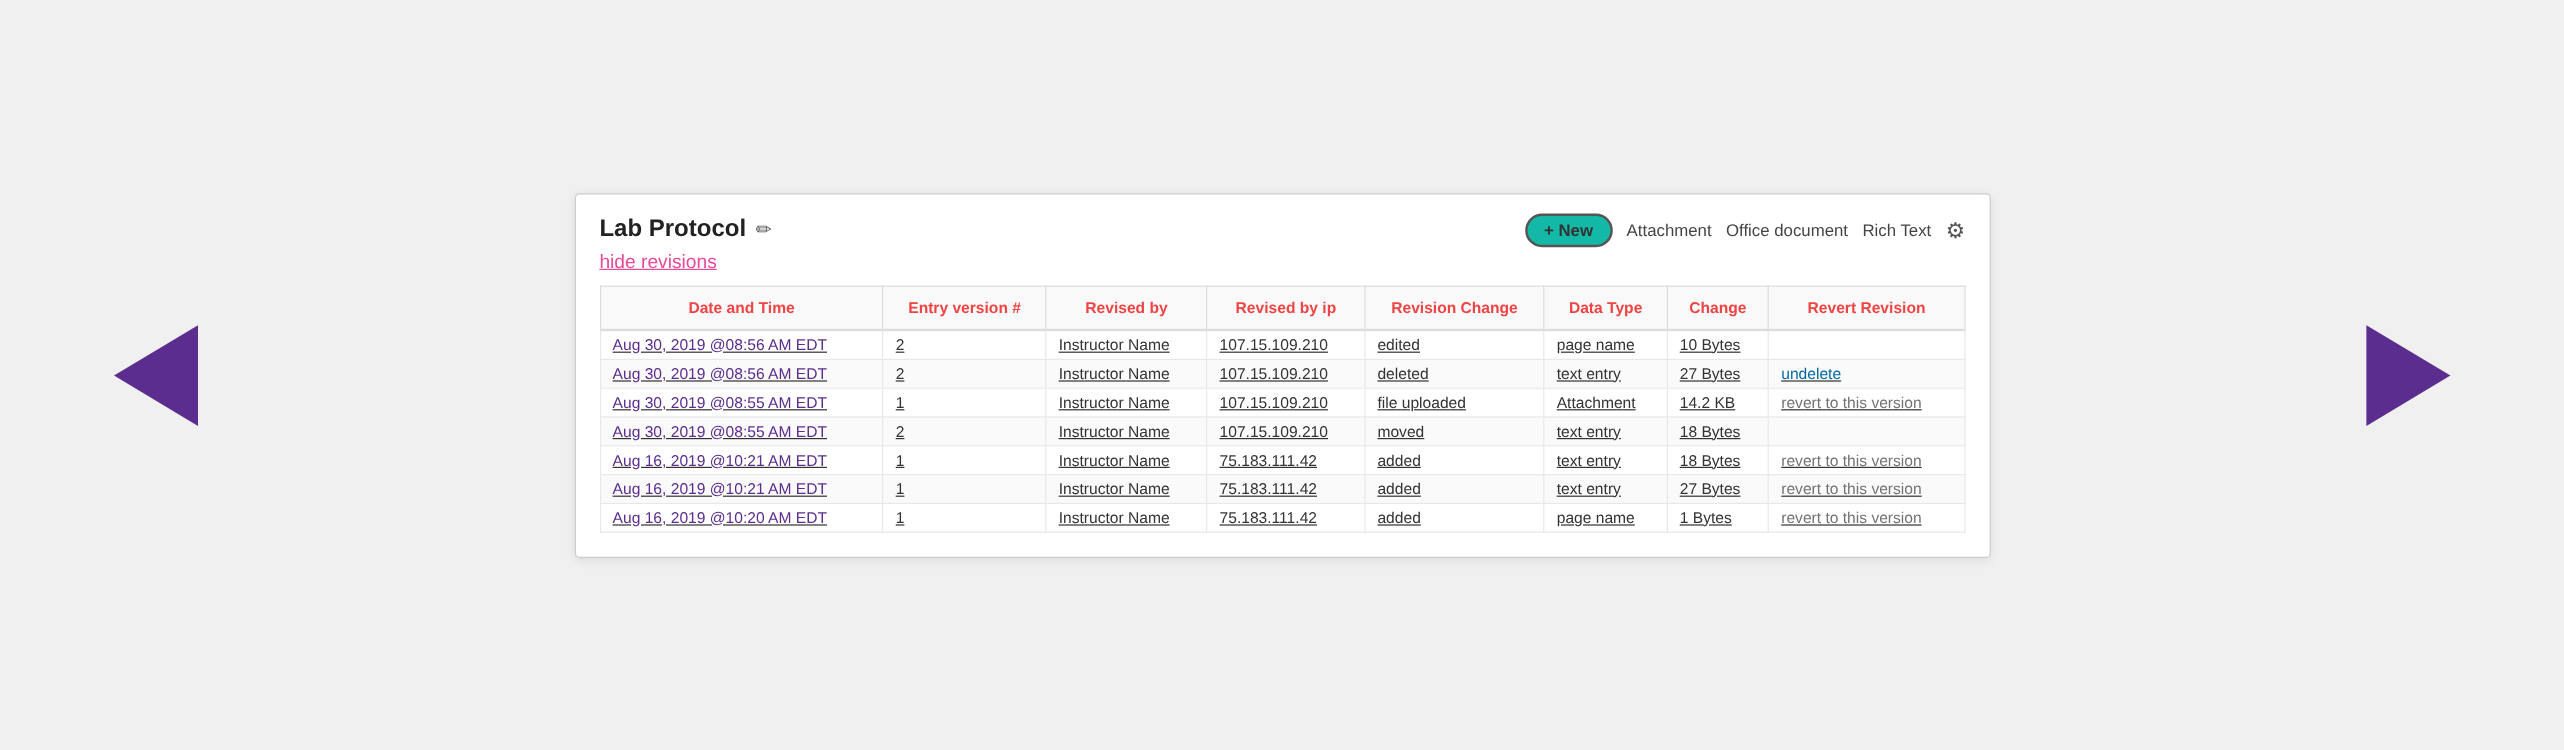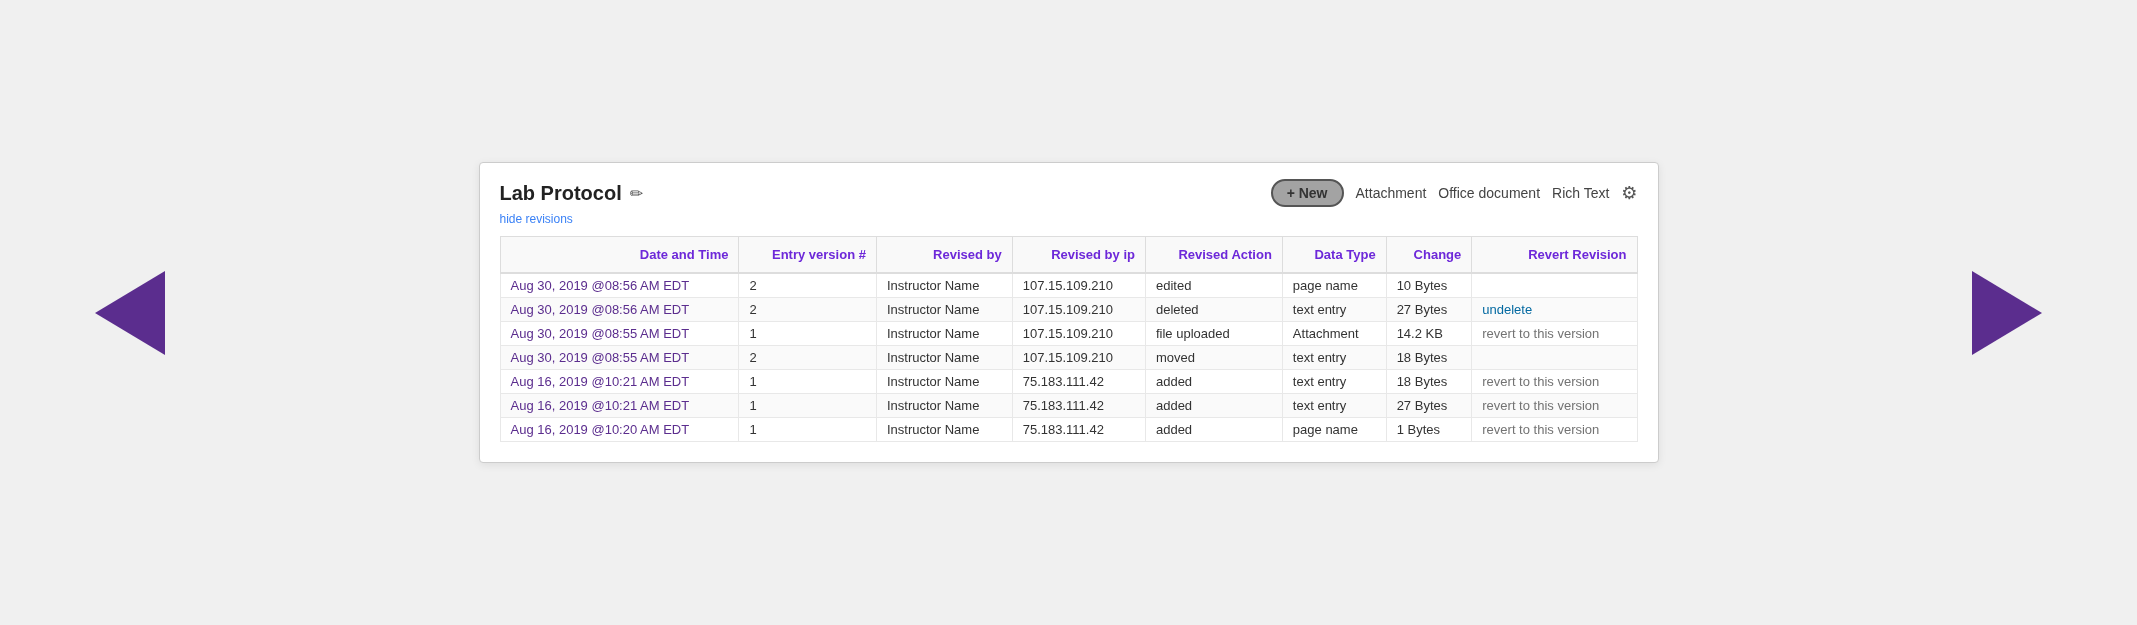--- a/index.html
+++ b/index.html
@@ -94,72 +94,74 @@
     .btn-new {
       display: flex;
       align-items: center;
       gap: 4px;
       border: 2px solid #555;
       border-radius: 20px;
       padding: 4px 14px;
       font-size: 14px;
       font-weight: 600;
       color: #333;
-      background: #a3a3a3;
+      background: #14b8a6;
       cursor: pointer;
     }
 
     .toolbar-link {
       font-size: 14px;
       color: #444;
       cursor: pointer;
       text-decoration: none;
     }
 
     .settings-icon {
       font-size: 18px;
       color: #555;
       cursor: pointer;
     }
 
     .hide-revisions {
-      font-size: 12px;
-      color: #3b82f6;
+      font-size: 16px;
+      color: #ec4899;
+      text-decoration: underline;
       cursor: pointer;
       margin-bottom: 10px;
       display: inline-block;
     }
 
     
     table {
       width: 100%;
       border-collapse: collapse;
       font-size: 13px;
     }
 
     thead tr {
       background: #fff;
       border-bottom: 2px solid #ddd;
     }
 
     th {
-      text-align: right;
+      text-align: center;
       padding: 10px 10px;
       font-weight: bold;
-      color: #6d28d9;
+      color: #ef4444;
       white-space: nowrap;
       border: 1px solid #ddd;
       background: #f9f9f9;
     }
 
     td {
       padding: 4px 10px;
       border: 1px solid #e8e8e8;
       color: #333;
       vertical-align: middle;
+      text-decoration: underline;
     }
 
     tbody tr:nth-child(odd) { background: #fff; }
     tbody tr:nth-child(even) { background: #fafafa; }
 
     .date-link {
       color: #5b2d8e;
       cursor: pointer;
       text-decoration: none;
     }
@@ -205,21 +207,21 @@
     <a class="hide-revisions">hide revisions</a>
 
     
     <table>
       <thead>
         <tr>
           <th>Date and Time</th>
           <th>Entry version #</th>
           <th>Revised by</th>
           <th>Revised by ip</th>
-          <th>Revised Action</th>
+          <th>Revision Change</th>
           <th>Data Type</th>
           <th>Change</th>
           <th>Revert Revision</th>
         </tr>
       </thead>
       <tbody id="table-body">
       <tr>
             <td><a class="date-link">Aug 30, 2019 @08:56 AM EDT</a></td>
             <td>2</td>
             <td>Instructor Name</td>

